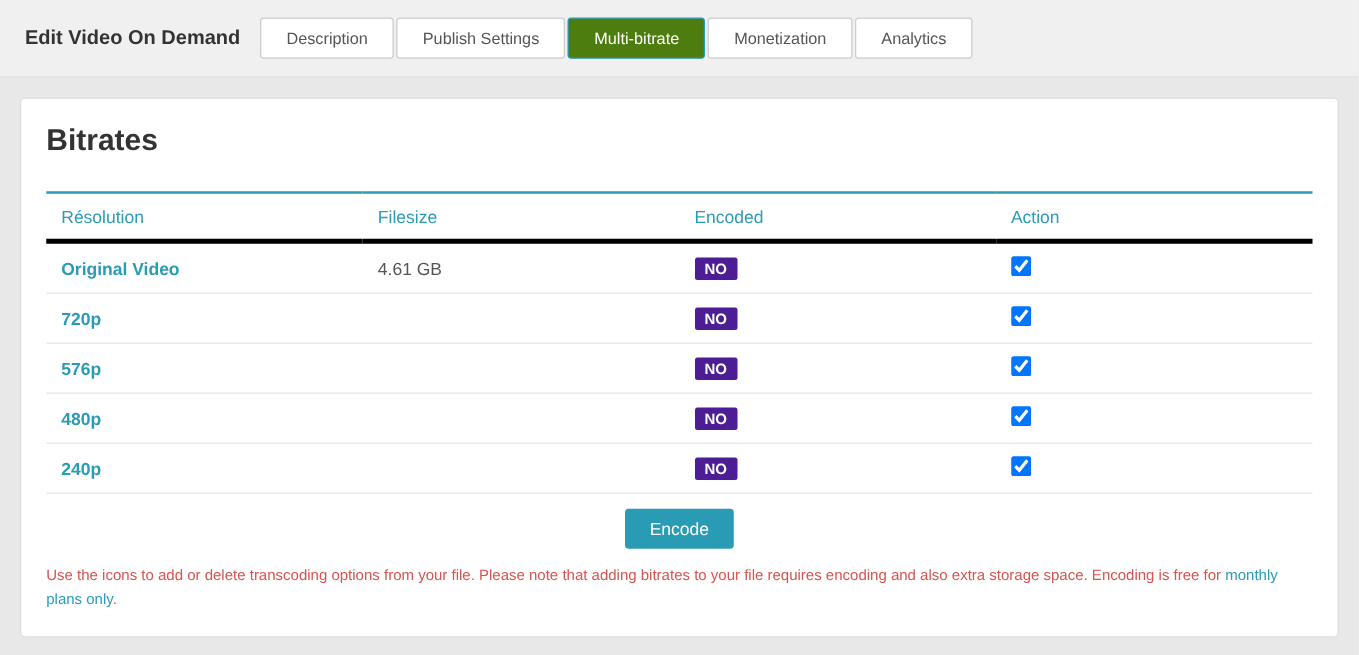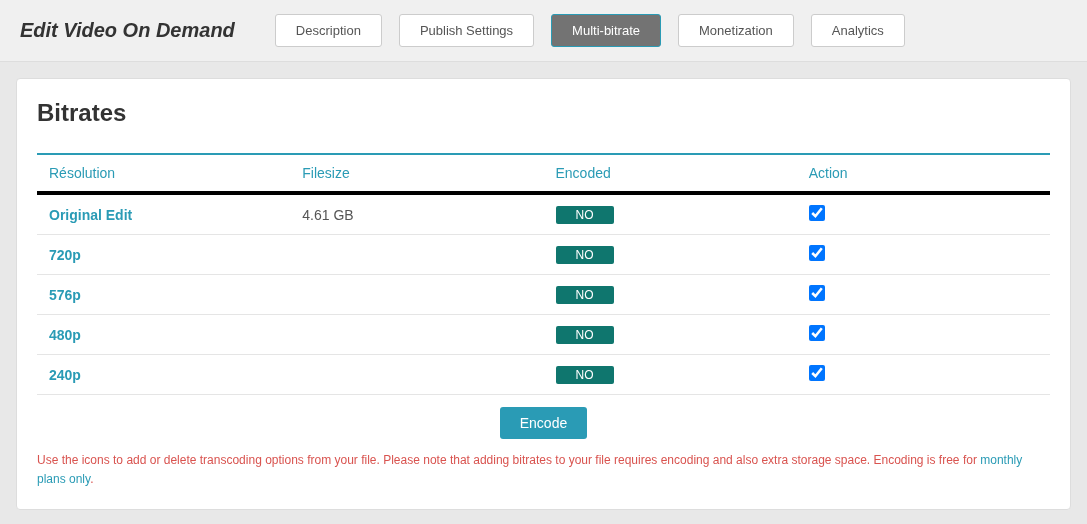--- a/index.html
+++ b/index.html
@@ -11,42 +11,41 @@
     }
     .top-bar {
       background: #f0f0f0;
       padding: 14px 20px;
       display: flex;
       align-items: center;
       gap: 12px;
       border-bottom: 1px solid #ddd;
     }
     .page-title {
-      font-size: 20px;
+      font-size: 16px;
       font-weight: bold;
       color: #333;
-      margin-right: 28px;
+      margin-right: 4px;
       white-space: nowrap;
-      font-style: italic;
     }
     .tab-buttons {
       display: flex;
-      gap: 17px;
+      gap: 2px;
     }
     .tab-btn {
       padding: 8px 20px;
       border: 1px solid #ccc;
       background: #fff;
       color: #555;
       cursor: pointer;
       font-size: 13px;
       border-radius: 3px;
     }
     .tab-btn.active {
-      background: #737373;
+      background: #4d7c0f;
       color: #fff;
       border-color: #2a9bb5;
     }
     .main-content {
       margin: 16px;
       background: #fff;
       border: 1px solid #ddd;
       border-radius: 4px;
       padding: 20px;
     }
@@ -81,25 +80,25 @@
     }
     .res-link {
       color: #2a9bb5;
       text-decoration: none;
       font-weight: bold;
     }
     .filesize {
       color: #555;
     }
     .badge-no {
-      background: #0f766e;
+      background: #4c1d95;
       color: #fff;
-      padding: 2px 20px;
+      padding: 2px 8px;
       font-size: 12px;
-      font-weight: normal;
+      font-weight: bold;
       border-radius: 2px;
       display: inline-block;
     }
     .action-checkbox {
       width: 16px;
       height: 16px;
       cursor: pointer;
     }
     .encode-row {
       display: flex;
@@ -151,21 +150,21 @@
     <thead>
       <tr>
         <th class="col-resolution">Résolution</th>
         <th class="col-filesize">Filesize</th>
         <th class="col-encoded">Encoded</th>
         <th class="col-action">Action</th>
       </tr>
     </thead>
     <tbody id="table-body">
     <tr>
-          <td class="col-resolution"><a href="#" class="res-link">Original Edit</a></td>
+          <td class="col-resolution"><a href="#" class="res-link">Original Video</a></td>
           <td class="col-filesize filesize">4.61 GB</td>
           <td class="col-encoded"><span class="badge-no">NO</span></td>
           <td class="col-action"><input type="checkbox" class="action-checkbox" checked="" style=""></td>
         </tr>
         <tr>
           <td class="col-resolution"><a href="#" class="res-link">720p</a></td>
           <td class="col-filesize filesize"></td>
           <td class="col-encoded"><span class="badge-no">NO</span></td>
           <td class="col-action"><input type="checkbox" class="action-checkbox" checked="" style=""></td>
         </tr>

